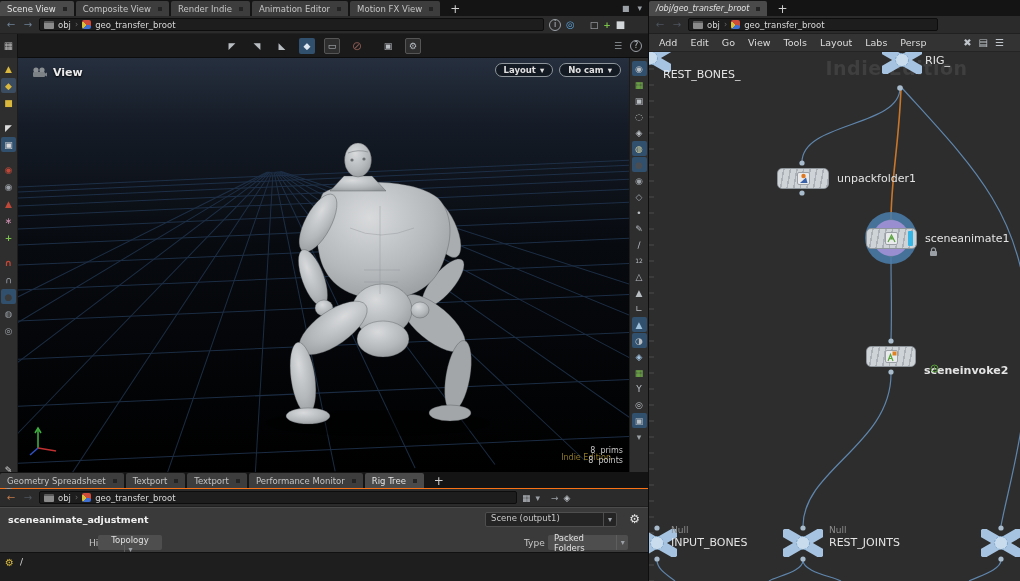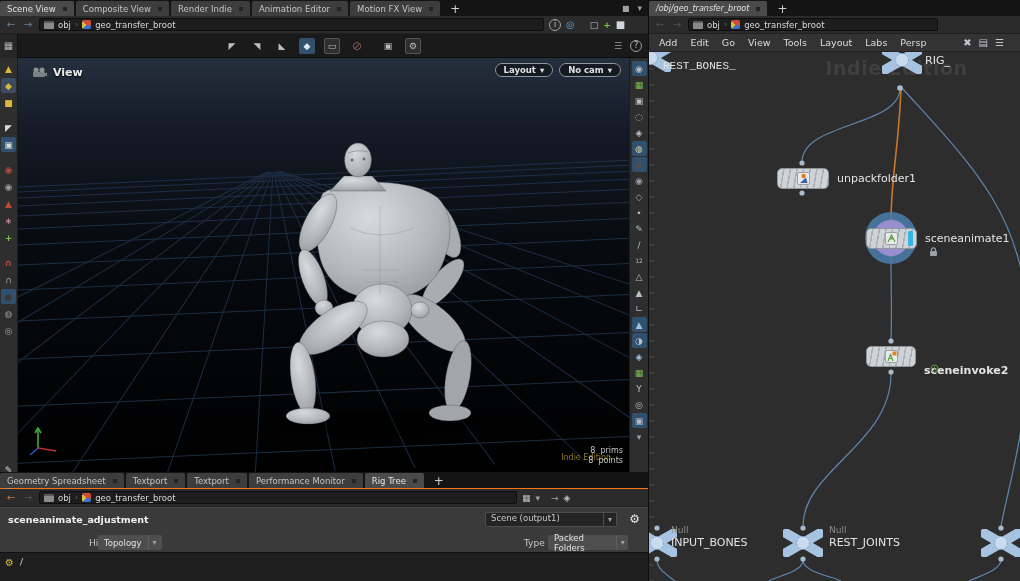--- a/index.html
+++ b/index.html
@@ -355,21 +355,21 @@
     </div>
 
     <div class="params">
       <div class="ptitle">sceneanimate_adjustment</div>
       <div class="dropdark">
         <span class="txt">Scene (output1)</span>
         <span class="droparrow">▾</span>
       </div>
       <span class="gearbtn">⚙</span>
       <span class="plabel" style="left:56px;padding-left:33px;">Hierarchy</span>
-      <div class="droplite" style="left:98px;width:64px;">
+      <div class="droplite" style="left:98px;width:64px;flex-direction:column;">
         <span class="txt">Topology</span>
         <span class="droparrow" style="border-left:1px solid #5e5e5e;">▾</span>
       </div>
       <span class="plabel" style="left:524px;">Type</span>
       <div class="droplite" style="left:548px;width:80px;">
         <span class="txt">Packed Folders</span>
         <span class="droparrow" style="border-left:1px solid #5e5e5e;">▾</span>
       </div>
     </div>
 
@@ -450,21 +450,21 @@
 
       <div class="nullnode" style="left:-18px;top:-8px;">
         <svg width="40" height="28" viewBox="0 0 40 28">
             <g fill="#a6c4e1">
               <rect x="-4" y="9" width="48" height="10" rx="5" transform="rotate(30 20 14)"></rect>
               <rect x="-4" y="9" width="48" height="10" rx="5" transform="rotate(-30 20 14)"></rect>
             </g>
             <circle cx="20" cy="14" r="6.5" fill="#c9dcee" stroke="#7fa6c9" stroke-dasharray="2 1.5"></circle>
           </svg>
       </div>
-      <div class="nlabel" style="left:14px;top:8px;font-family:Liberation Mono, monospace;">REST_BONES_</div>
+      <div class="nlabel" style="left:14px;top:16px;">REST_BONES_</div>
 
       <div class="nullnode" style="left:233px;top:-6px;">
         <svg width="40" height="28" viewBox="0 0 40 28">
             <g fill="#a6c4e1">
               <rect x="-4" y="9" width="48" height="10" rx="5" transform="rotate(30 20 14)"></rect>
               <rect x="-4" y="9" width="48" height="10" rx="5" transform="rotate(-30 20 14)"></rect>
             </g>
             <circle cx="20" cy="14" r="6.5" fill="#c9dcee" stroke="#7fa6c9" stroke-dasharray="2 1.5"></circle>
           </svg>
       </div>

